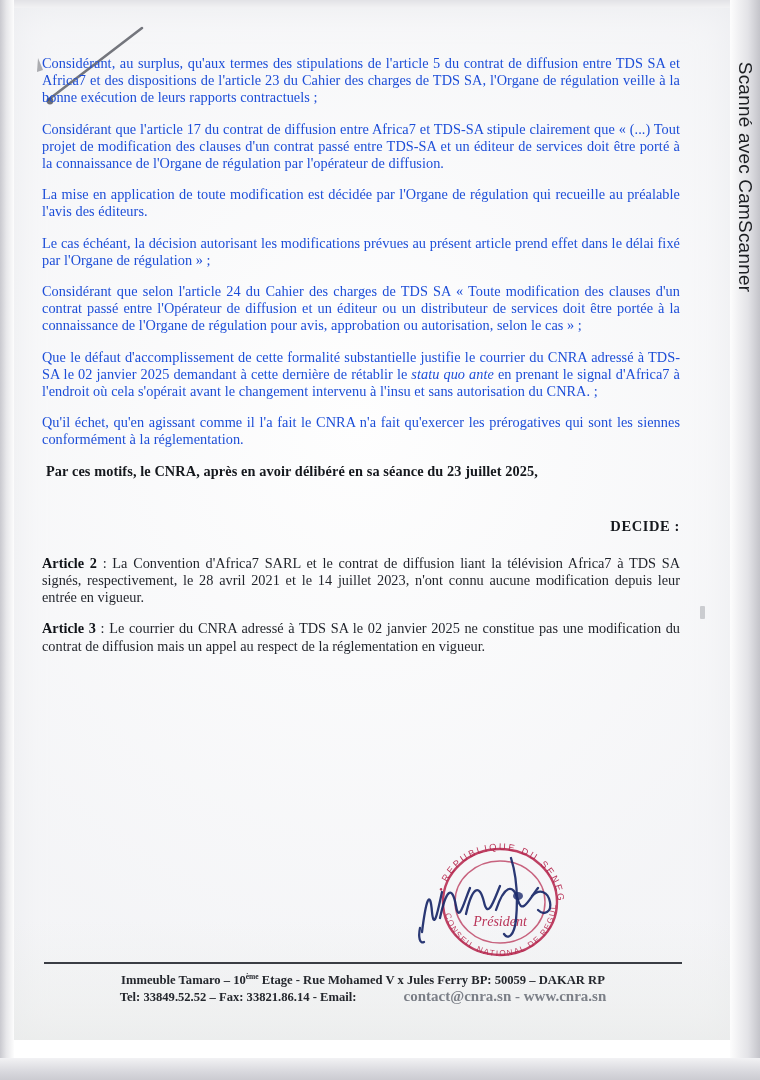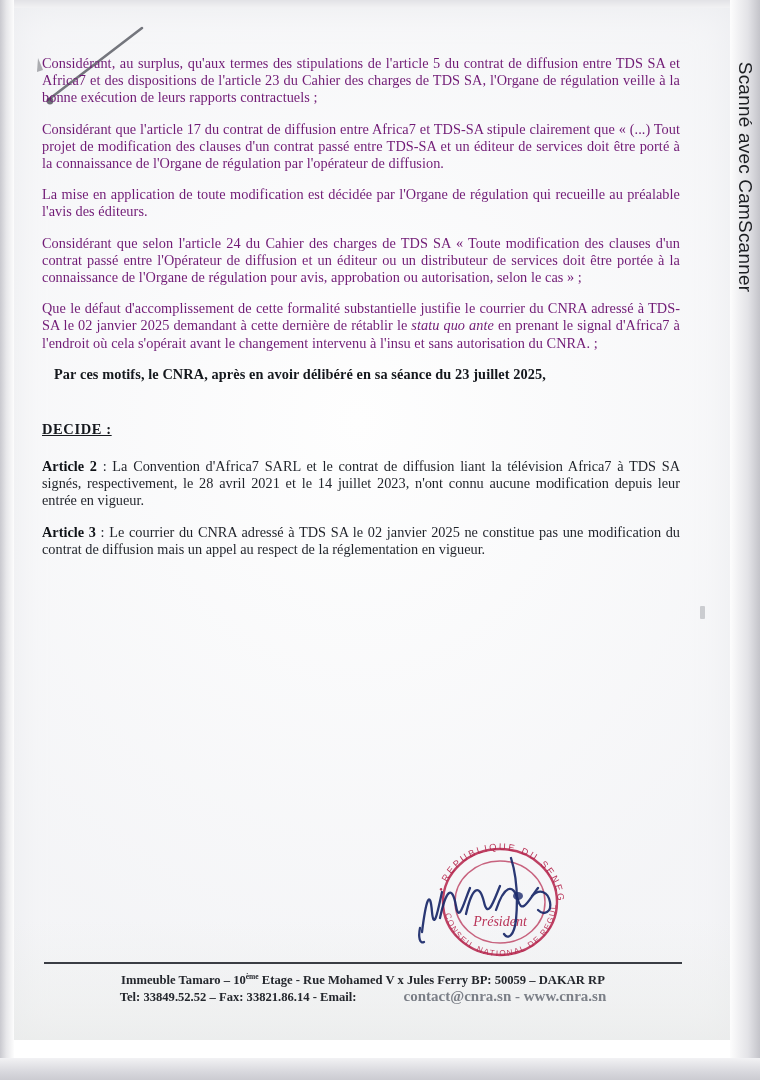--- a/index.html
+++ b/index.html
@@ -88,40 +88,39 @@
     width: 638px;
   }
   .para {
     margin: 0 0 14px 0;
     font-size: 14.3px;
     line-height: 17.2px;
     text-align: justify;
     color: #30343c;
     letter-spacing: .05px;
   }
-  .para.dim   { color: #701a75; }
+  .para.dim   { color: #1d4ed8; }
   .para em    { }
 
   .para-motifs {
-    margin: 12px;
+    margin: 4px;
     font-size: 14.3px;
     line-height: 17.2px;
     font-weight: bold;
     color: #15181d;
     letter-spacing: .1px;
   }
 
   #decide-heading {
     margin: 38px 0 0 0;
-    text-align: left;
+    text-align: right;
     font-size: 14.5px;
     font-weight: bold;
     color: #15181d;
     letter-spacing: .6px;
-    text-decoration: underline;
   }
 
   #articles { margin-top: 20px; }
   .article {
     margin: 0 0 14px 0;
     font-size: 14.3px;
     line-height: 17.2px;
     text-align: justify;
     color: #1f2229;
   }
@@ -234,25 +233,27 @@
   </div>
 
   <div id="doc-body">
 
     <p class="para dim">Considérant, au surplus, qu'aux termes des stipulations de l'article 5 du contrat de diffusion entre TDS SA et Africa7 et des dispositions de l'article 23 du Cahier des charges de TDS SA, l'Organe de régulation veille à la bonne exécution de leurs rapports contractuels ;</p>
 
     <p class="para dim">Considérant que l'article 17 du contrat de diffusion entre Africa7 et TDS-SA stipule clairement que « (...) Tout projet de modification des clauses d'un contrat passé entre TDS-SA et un éditeur de services doit être porté à la connaissance de l'Organe de régulation par l'opérateur de diffusion.</p>
 
     <p class="para dim">La mise en application de toute modification est décidée par l'Organe de régulation qui recueille au préalable l'avis des éditeurs.</p>
 
+    <p class="para dim">Le cas échéant, la décision autorisant les modifications prévues au présent article prend effet dans le délai fixé par l'Organe de régulation » ;</p>
 
     <p class="para dim">Considérant que selon l'article 24 du Cahier des charges de TDS SA « Toute modification des clauses d'un contrat passé entre l'Opérateur de diffusion et un éditeur ou un distributeur de services doit être portée à la connaissance de l'Organe de régulation pour avis, approbation ou autorisation, selon le cas » ;</p>
 
     <p class="para dim"><span>Que le défaut d'accomplissement de cette formalité substantielle justifie le courrier du CNRA adressé à TDS-SA le 02 janvier 2025 demandant à cette dernière de rétablir le </span><em>statu quo ante</em><span> en prenant le signal d'Africa7 à l'endroit où cela s'opérait avant le changement intervenu à l'insu et sans autorisation du CNRA. ;</span></p>
 
+    <p class="para dim">Qu'il échet, qu'en agissant comme il l'a fait le CNRA n'a fait qu'exercer les prérogatives qui sont les siennes conformément à la réglementation.</p>
 
     <p class="para-motifs">Par ces motifs, le CNRA, après en avoir délibéré en sa séance du 23 juillet 2025,</p>
 
     <h2 id="decide-heading">DECIDE :</h2>
 
     <div id="articles">
 
 
       <p class="article"><span class="art-label">Article 2</span><span> : </span><span>La Convention d'Africa7 SARL et le contrat de diffusion liant la télévision Africa7 à TDS SA signés, respectivement, le 28 avril 2021 et le 14 juillet 2023, n'ont connu aucune modification depuis leur entrée en vigueur.</span></p>
 

